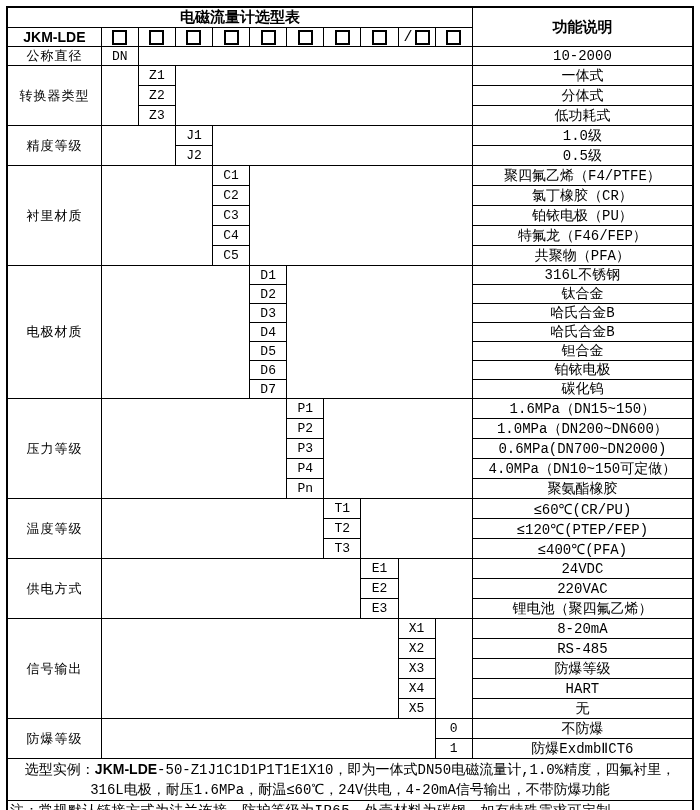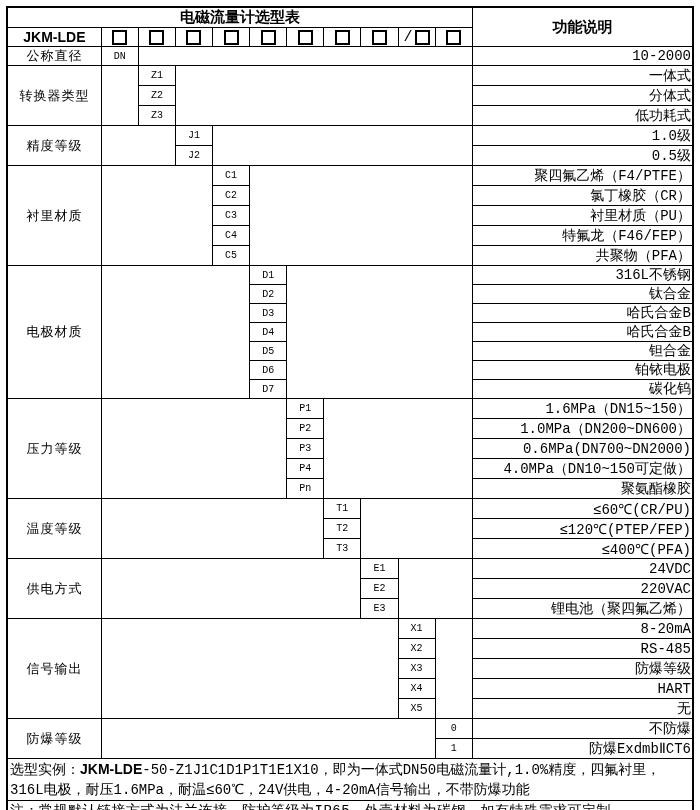--- a/index.html
+++ b/index.html
@@ -38,39 +38,39 @@
   tr.r-ex{height:41px;}
   tr.r-note{height:21px;}
 
   .title-cell{font-size:15px;font-weight:bold;margin-left:36px;}
   .fn-header{font-size:15px;font-weight:bold;}
   .model-cell{
     font-family:"Liberation Sans","DejaVu Sans",sans-serif;
     font-weight:bold;font-size:14px;text-align:center;
   }
   .label-cell{font-size:13px;letter-spacing:1px;}
-  .code-cell{font-size:10px;margin-top:38px;}
-  .desc-cell{font-size:14px;text-align:right;}
+  .code-cell{font-size:13px;margin-top:38px;}
+  .desc-cell{font-size:14px;}
   .spacer{border:1px solid #000;}
 
   .cbox{
     display:inline-block;
     width:11px;height:11px;
     border:2px solid #000;
     vertical-align:middle;
     background:#fff;
   }
   .slash{
     display:inline-block;
     font-size:15px;
     margin-right:2px;
     vertical-align:middle;
   }
   .footer-cell{
-    text-align:left;
+    text-align:center;
     white-space:normal;
     font-size:14px;
     line-height:20px;
     padding:0 2px;
   }
   .note-cell{
     text-align:left;
     white-space:nowrap;
     font-size:14px;
     padding:0 2px;
@@ -162,21 +162,21 @@
     <td class="code-cell">C1</td>
     <td colspan="6" rowspan="5" class="spacer"></td>
     <td class="desc-cell">聚四氟乙烯（F4/PTFE）</td>
   </tr>
   <tr class="r-std">
     <td class="code-cell">C2</td>
     <td class="desc-cell">氯丁橡胶（CR）</td>
   </tr>
   <tr class="r-std">
     <td class="code-cell">C3</td>
-    <td class="desc-cell">衬里材质（PU）</td>
+    <td class="desc-cell">铂铱电极（PU）</td>
   </tr>
   <tr class="r-std">
     <td class="code-cell">C4</td>
     <td class="desc-cell">特氟龙（F46/FEP）</td>
   </tr>
   <tr class="r-std">
     <td class="code-cell">C5</td>
     <td class="desc-cell">共聚物（PFA）</td>
   </tr>
 

